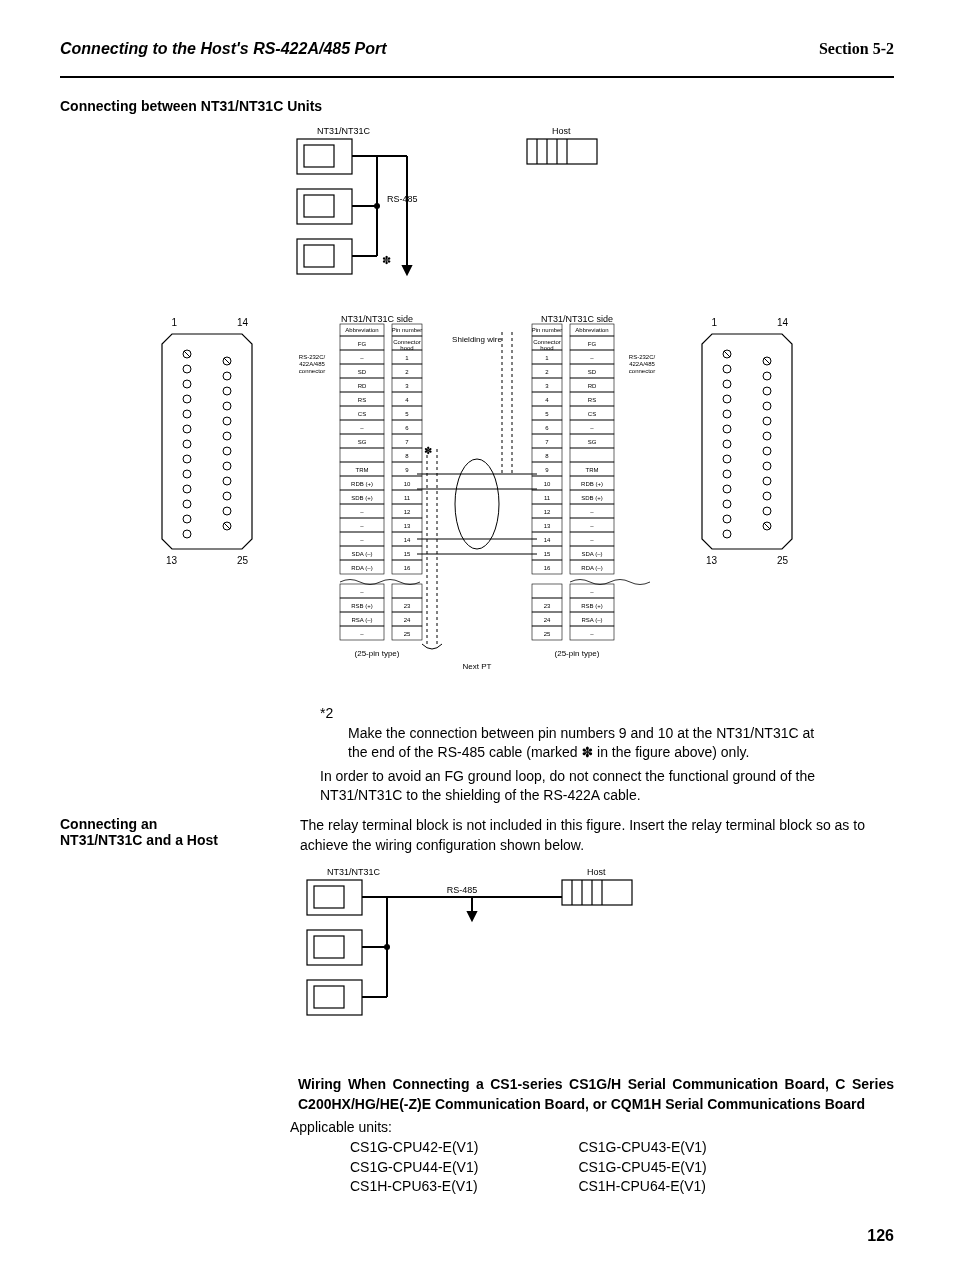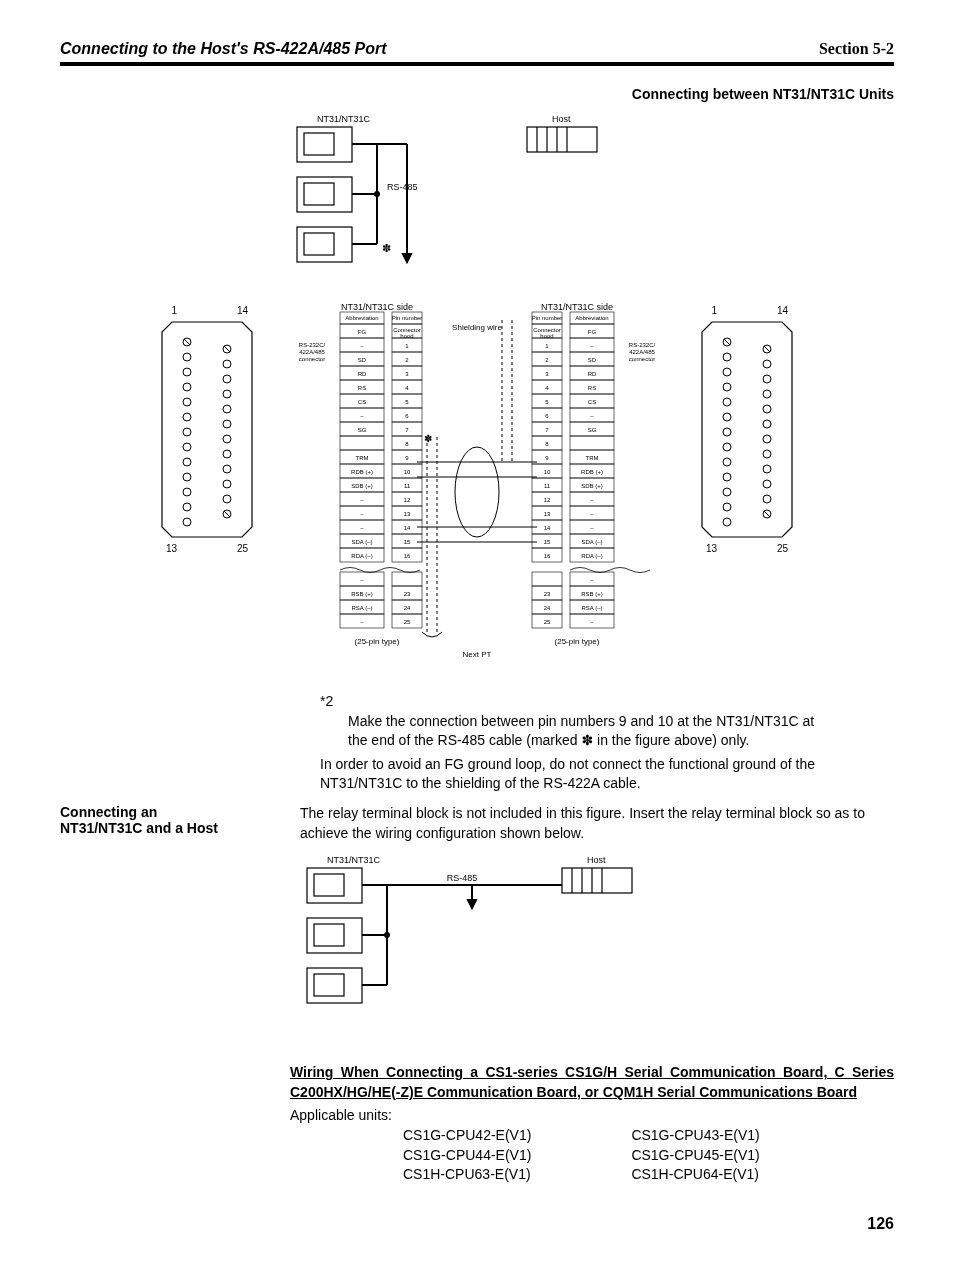--- a/index.html
+++ b/index.html
@@ -8,39 +8,38 @@
     padding: 40px 60px;
     font-size: 14px;
     color: #000;
     background: #fff;
     width: 834px;
   }
   .header-row {
     display: flex;
     justify-content: space-between;
     align-items: baseline;
-    border-bottom: 4px solid #000000;
-    padding-bottom: 4px;
+    border-bottom: 2px solid #000000;
+    padding-bottom: 18px;
     margin-bottom: 20px;
   }
   .header-left {
     font-style: italic;
     font-weight: bold;
     font-size: 16px;
   }
   .header-right {
     font-weight: bold;
     font-size: 16px;
     font-family: Liberation Serif, serif;
   }
   .section-title {
     font-weight: bold;
     font-size: 14px;
     margin-bottom: 6px;
-    text-align: right;
   }
   .diagram-container {
     text-align: center;
     margin: 10px 0 20px 0;
   }
   svg { display: block; margin: 0 auto; }
   .two-col {
     display: flex;
     gap: 60px;
     margin-top: 10px;
@@ -59,30 +58,29 @@
   .note-block {
     margin-left: 260px;
     margin-right: 60px;
     font-size: 14px;
     line-height: 1.4;
   }
   .note-indent {
     margin-left: 28px;
   }
   .underline-heading {
-    text-decoration: underline;
     font-weight: bold;
     font-size: 14px;
     text-align: justify;
-    margin: 10px 0 4px 0;
+    margin: 10px 0 4px 8px;
   }
   .units-row {
     display: flex;
     gap: 100px;
-    margin-left: 113px;
+    margin-left: 60px;
     font-size: 14px;
     line-height: 1.4;
   }
   .page-number {
     font-weight: bold;
     font-size: 16px;
     margin-top: 30px;
     text-align: right;
   }
   text { font-family: Arial, Helvetica, sans-serif; }

